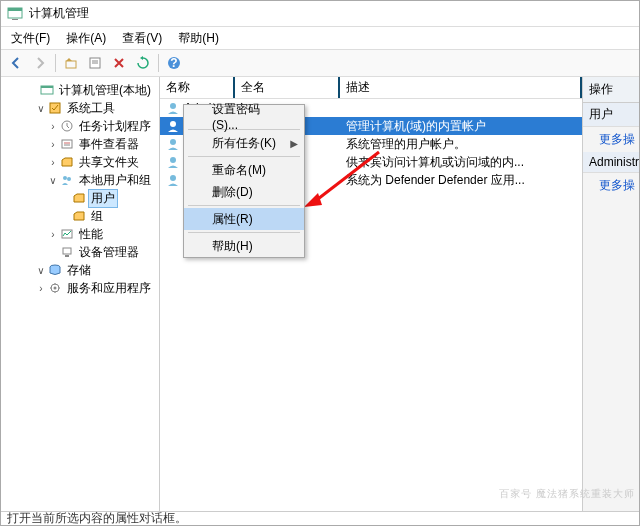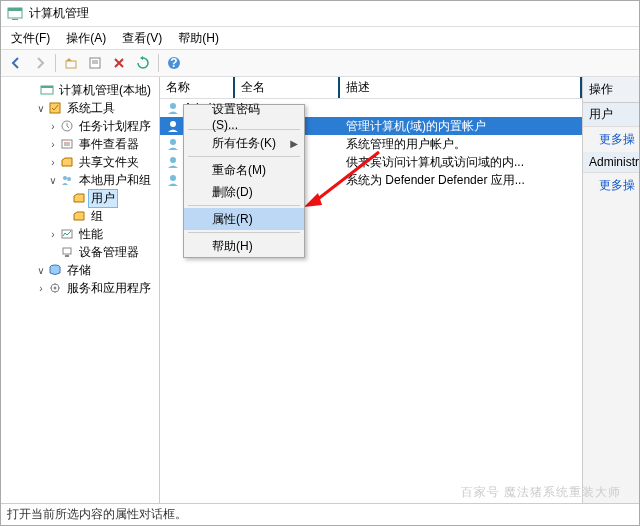--- a/index.html
+++ b/index.html
@@ -24,28 +24,28 @@
 .col { padding: 0 6px; border-right: 2px solid #0c4a6e; height: 100%; display: flex; align-items: center; font-family: Liberation Serif, serif; }
 .rows { flex: 1; position: relative; }
 .row { height: 18px; display: flex; align-items: center; }
 .row.sel { background: #2b7cd3; color: #fff; }
 .cell { padding: 0 6px; overflow: hidden; white-space: nowrap; display: flex; align-items: center; gap: 4px; }
 .uicon { width: 14px; height: 14px; flex-shrink: 0; }
 .actions { width: 56px; background: #f4f4f4; display: flex; flex-direction: column; overflow: hidden; }
 .actions .hdr { background: #eef2f6; border-bottom: 1px solid #ccc; padding: 4px 6px; font-weight: normal; }
 .actions .sec { background: #e8eef6; padding: 3px 6px; border-bottom: 1px solid #ddd; }
 .actions .item { padding: 4px 6px 4px 16px; color: #15c; cursor: default; white-space: nowrap; }
-.status { height: 22px; border-top: 1px solid #ccc; display: flex; align-items: center; padding: 0 6px; color: #333; }
+.status { height: 14px; border-top: 1px solid #ccc; display: flex; align-items: center; padding: 0 6px; color: #333; }
 .ctxmenu { position: absolute; left: 182px; top: 103px; width: 122px; background: #f2f2f2; border: 1px solid #a7a7a7; box-shadow: 2px 2px 4px rgba(0,0,0,.25); z-index: 10; }
 .ctxmenu .mi { height: 22px; display: flex; align-items: center; padding: 0 20px 0 28px; position: relative; cursor: default; }
 .ctxmenu .mi.sel { background: #bcd8f5; }
 .ctxmenu .sep { height: 1px; background: #ccc; margin: 2px 4px; }
 .ctxmenu .arrow { position: absolute; right: 6px; font-size: 10px; color: #555; }
 .redarrow { position: absolute; left: 303px; top: 146px; z-index: 9; pointer-events: none; }
-.watermark { position: absolute; right: 18px; bottom: 24px; color: #ccc; font-size: 12px; letter-spacing: 1px; pointer-events: none; }
+.watermark { position: absolute; right: 4px; bottom: 24px; color: #ccc; font-size: 10px; letter-spacing: 1px; pointer-events: none; }
 </style>
 </head>
 <body>
 
 <div class="window">
   <div class="titlebar">
     <svg class="ticon" viewBox="0 0 16 16">
         <rect x="1" y="2" width="14" height="10" fill="#fff" stroke="#5a8"></rect>
         <rect x="1" y="2" width="14" height="3" fill="#5a8"></rect>
         <rect x="5" y="13" width="6" height="1" fill="#888"></rect>

